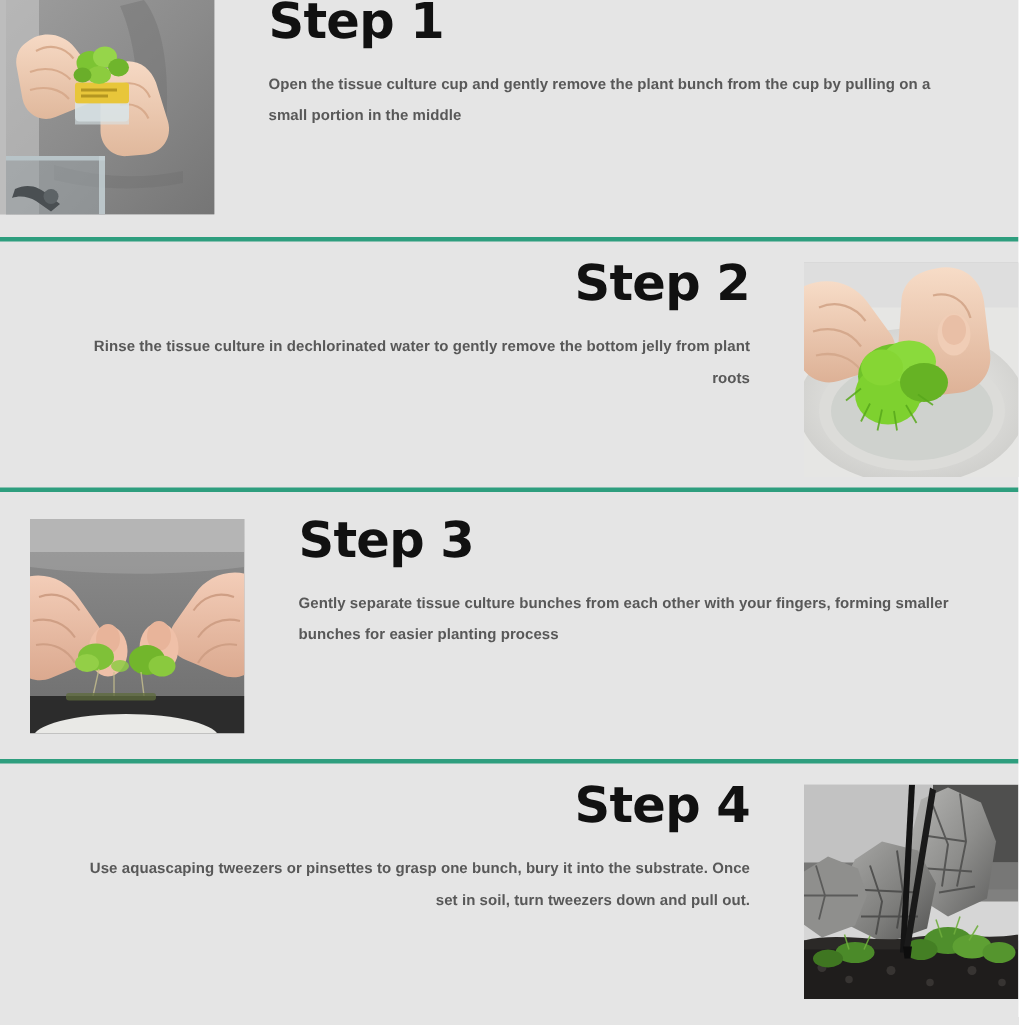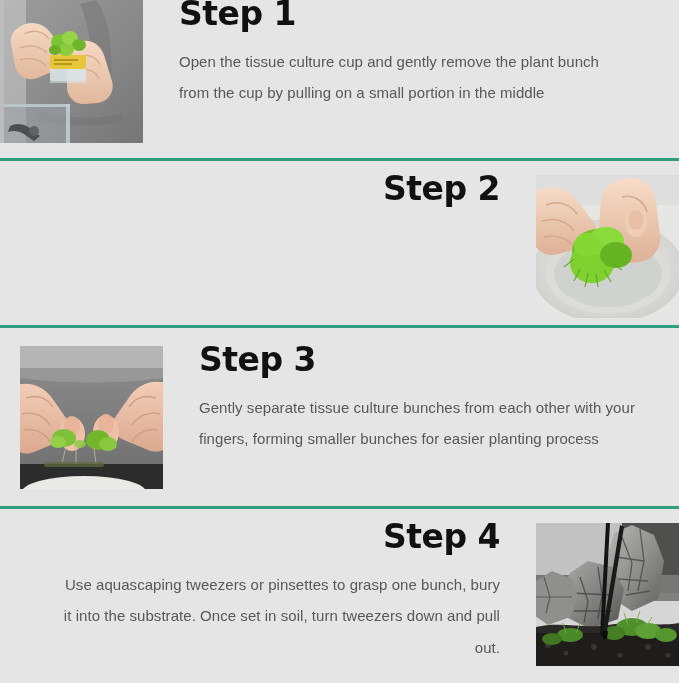--- a/index.html
+++ b/index.html
@@ -53,22 +53,22 @@
     font-weight: 700;
     letter-spacing: -0.5px;
     color: #111111;
     line-height: 1.08;
     margin-top: -4px;
     margin-bottom: 14px;
   }
 
   .step-desc {
     font-family: "Liberation Sans", sans-serif;
-    font-size: 15px;
-    font-weight: 400;
+    font-size: 10px;
+    font-weight: 700;
     color: #585858;
     line-height: 2.12;
     letter-spacing: 0.05px;
   }
 
   
   .divider {
     width: 679px;
     height: 3px;
     background: #2e9e7e;
@@ -179,20 +179,21 @@
               <path d="M60 99 l2 13"></path>
             <path d="M68 95 l7 12"></path>
               <path d="M38 84 l-10 8"></path>
               <path d="M76 88 l10 7"></path>
           </g>
         </g>
       </svg>
     </div>
     <div class="step-body">
       <div class="step-title">Step 2</div>
+      <div class="step-desc">Rinse the tissue culture in dechlorinated water to gently remove the bottom jelly from plant roots</div>
     </div>
   </div>
 
   <div class="divider"></div>
 
   <div class="step step--img-left" style="height:178px; padding-top:18px;margin-left:20px;">
     <div class="step-photo">
       <svg viewBox="0 0 143 143" xmlns="http://www.w3.org/2000/svg" aria-hidden="true">
         <defs>
           <linearGradient id="skin3" x1="0" y1="0" x2="0" y2="1">

